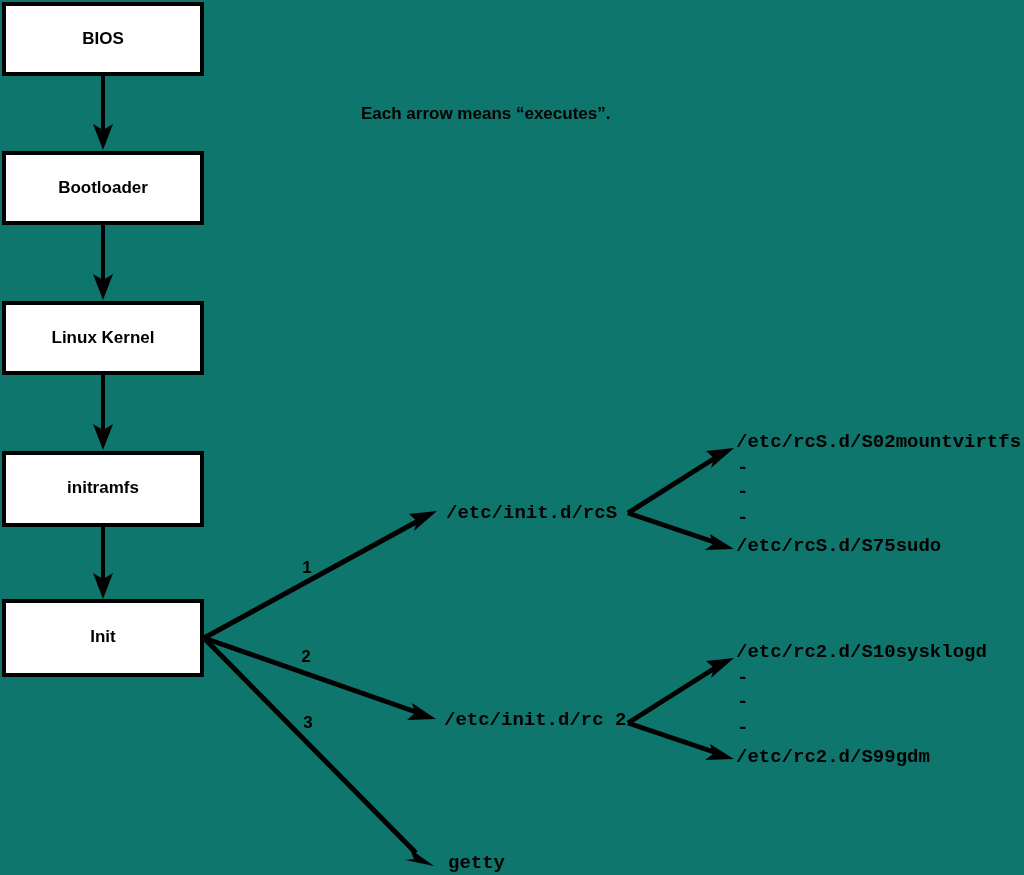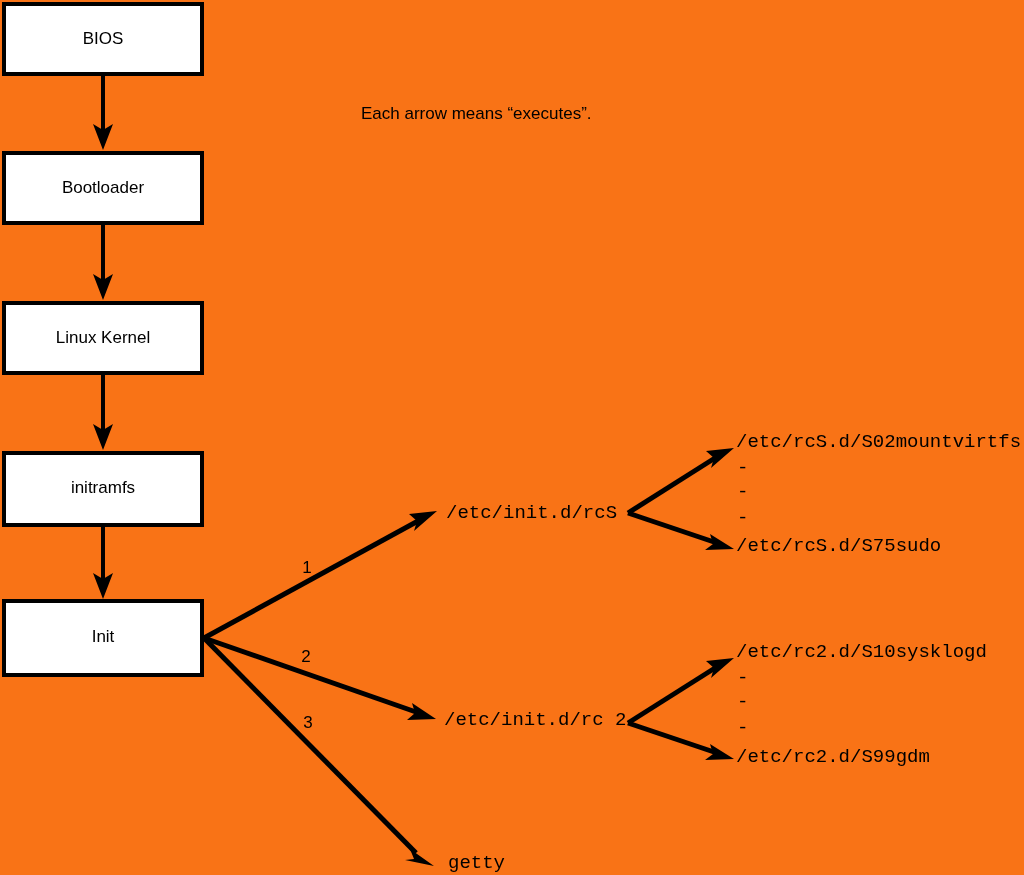--- a/index.html
+++ b/index.html
@@ -4,23 +4,24 @@
 <style>
   html, body {
     margin: 0;
     padding: 0;
     background: #ffffff;
   }
   #canvas {
     position: relative;
     width: 1024px;
     height: 875px;
-    background: #f97316;
+    background: #0f766e;
     overflow: hidden;
     font-family: "Liberation Sans", sans-serif;
+    font-weight: bold;
   }
   #diagram-svg {
     position: absolute;
     left: 0;
     top: 0;
     width: 1024px;
     height: 875px;
   }
   .box-rect {
     fill: #ffffff;

